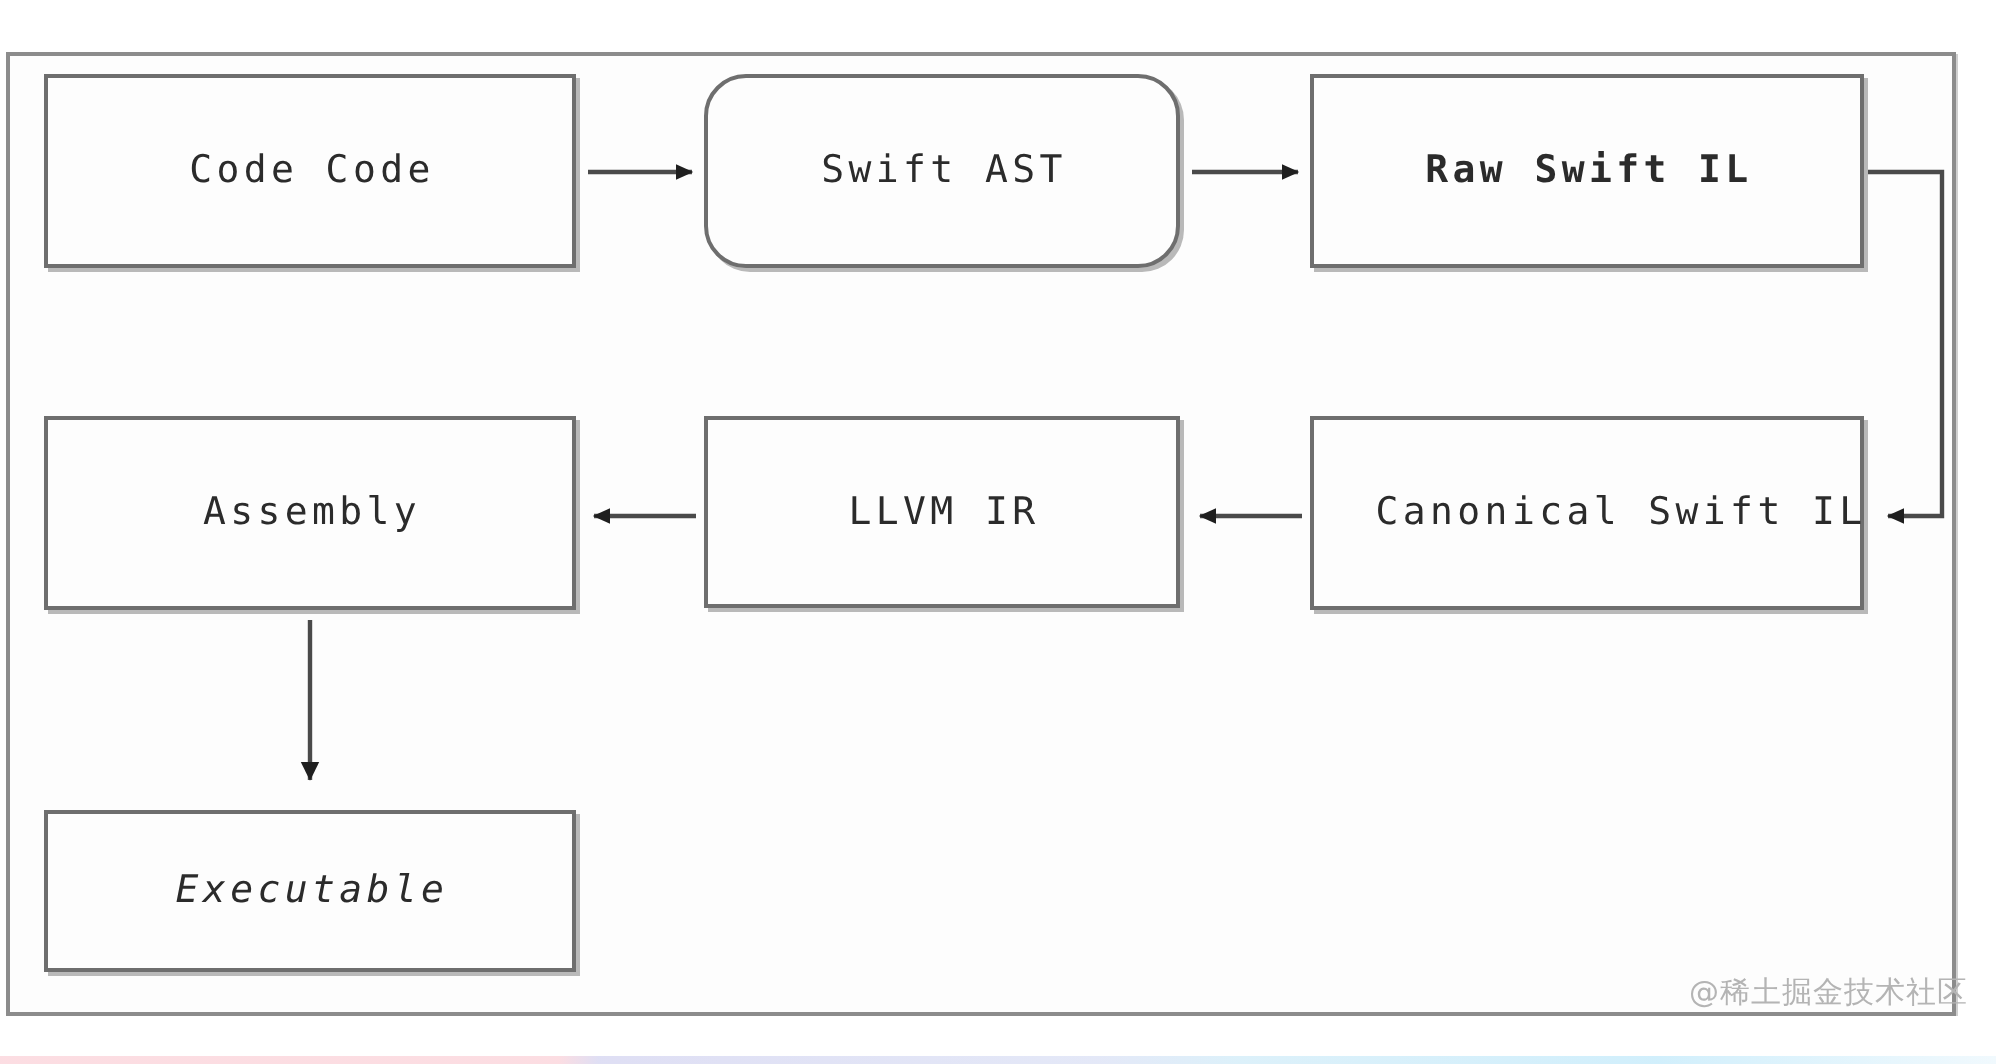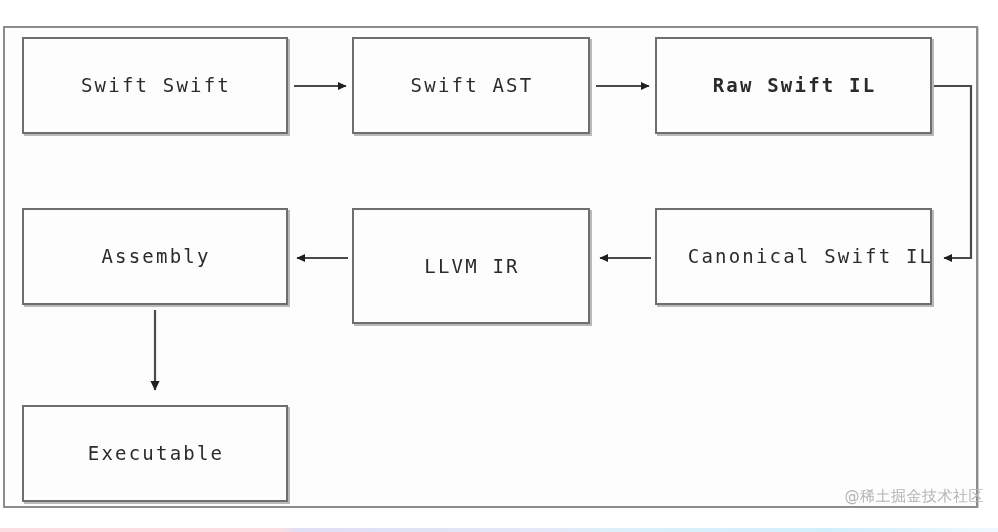--- a/index.html
+++ b/index.html
@@ -55,28 +55,28 @@
     font-size: 19px;
     letter-spacing: 2.2px;
     color: #2b2b2b;
     white-space: nowrap;
     line-height: 1;
     transform: translateX(1px);
   }
 
   
   #node-swift-code      { left: 22px;  top: 37px;  width: 266px; height: 97px; }
-  #node-swift-ast       { left: 352px; top: 37px;  width: 238px; height: 97px; }
+  #node-swift-ast       { left: 352px; top: 37px;  width: 238px; height: 97px; border-radius: 21px; }
   #node-raw-swift-il    { left: 655px; top: 37px;  width: 277px; height: 97px; font-weight: bold; }
   
   #node-assembly        { left: 22px;  top: 208px; width: 266px; height: 97px; }
-  #node-llvm-ir         { left: 352px; top: 208px; width: 238px; height: 116px; }
+  #node-llvm-ir         { left: 352px; top: 208px; width: 238px; height: 96px; }
   #node-canonical-il    { left: 655px; top: 208px; width: 277px; height: 97px; padding-left: 32px; }
   
-  #node-executable      { left: 22px;  top: 405px; width: 266px; height: 97px; }
+  #node-executable      { left: 22px;  top: 405px; width: 266px; height: 81px; font-style: italic; }
 
   
   #connector-layer {
     position: absolute;
     left: 0;
     top: 0;
     width: 998px;
     height: 532px;
     pointer-events: none;
   }
@@ -120,21 +120,21 @@
   }
 </style>
 </head>
 <body>
 
 <div id="diagram-canvas">
 
   <div id="outer-frame"></div>
 
   <div class="node" id="node-swift-code">
-    <span class="node-label">Swift Swift</span>
+    <span class="node-label">Code Code</span>
   </div>
 
   <div class="node" id="node-swift-ast">
     <span class="node-label">Swift AST</span>
   </div>
 
   <div class="node" id="node-raw-swift-il">
     <span class="node-label">Raw Swift IL</span>
   </div>
 

